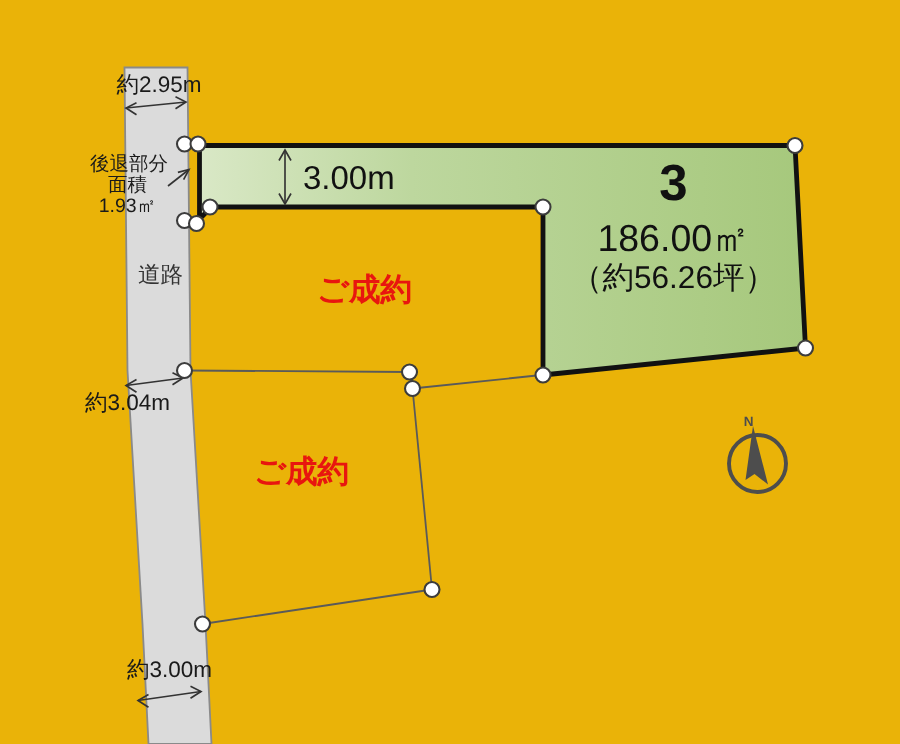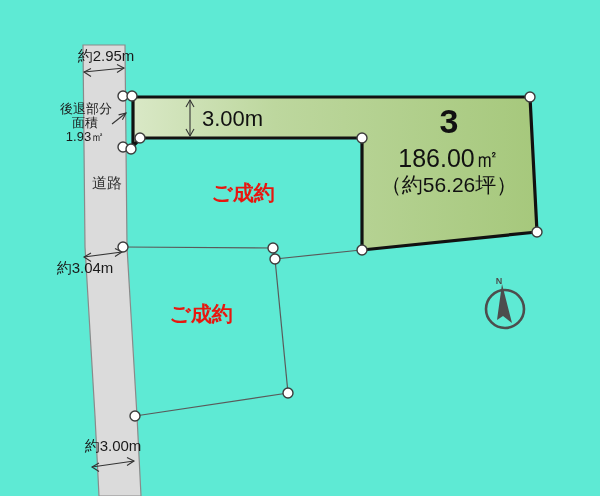--- a/index.html
+++ b/index.html
@@ -1,19 +1,19 @@
 <!DOCTYPE html>
 <html><head>
 <meta charset="utf-8">
 <style>
   html,body{margin:0;padding:0;background:#ffffff;}
   .canvas{
     position:relative;
     width:600px;height:496px;
-    background:#5eead4;
+    background:#eab308;
     font-family:"Liberation Sans","DejaVu Sans",sans-serif;
     overflow:hidden;
   }
   svg{display:block;}
   text{font-family:"Liberation Sans","DejaVu Sans",sans-serif;}
   .dim-label{font-size:15px;fill:#1a1a1a;}
   .small-label{font-size:13px;fill:#1a1a1a;}
   .road-label{font-size:15px;fill:#333333;}
   .strip-dim{font-size:22px;fill:#111111;}
   .lot-number{font-size:34px;font-weight:bold;fill:#111111;}

